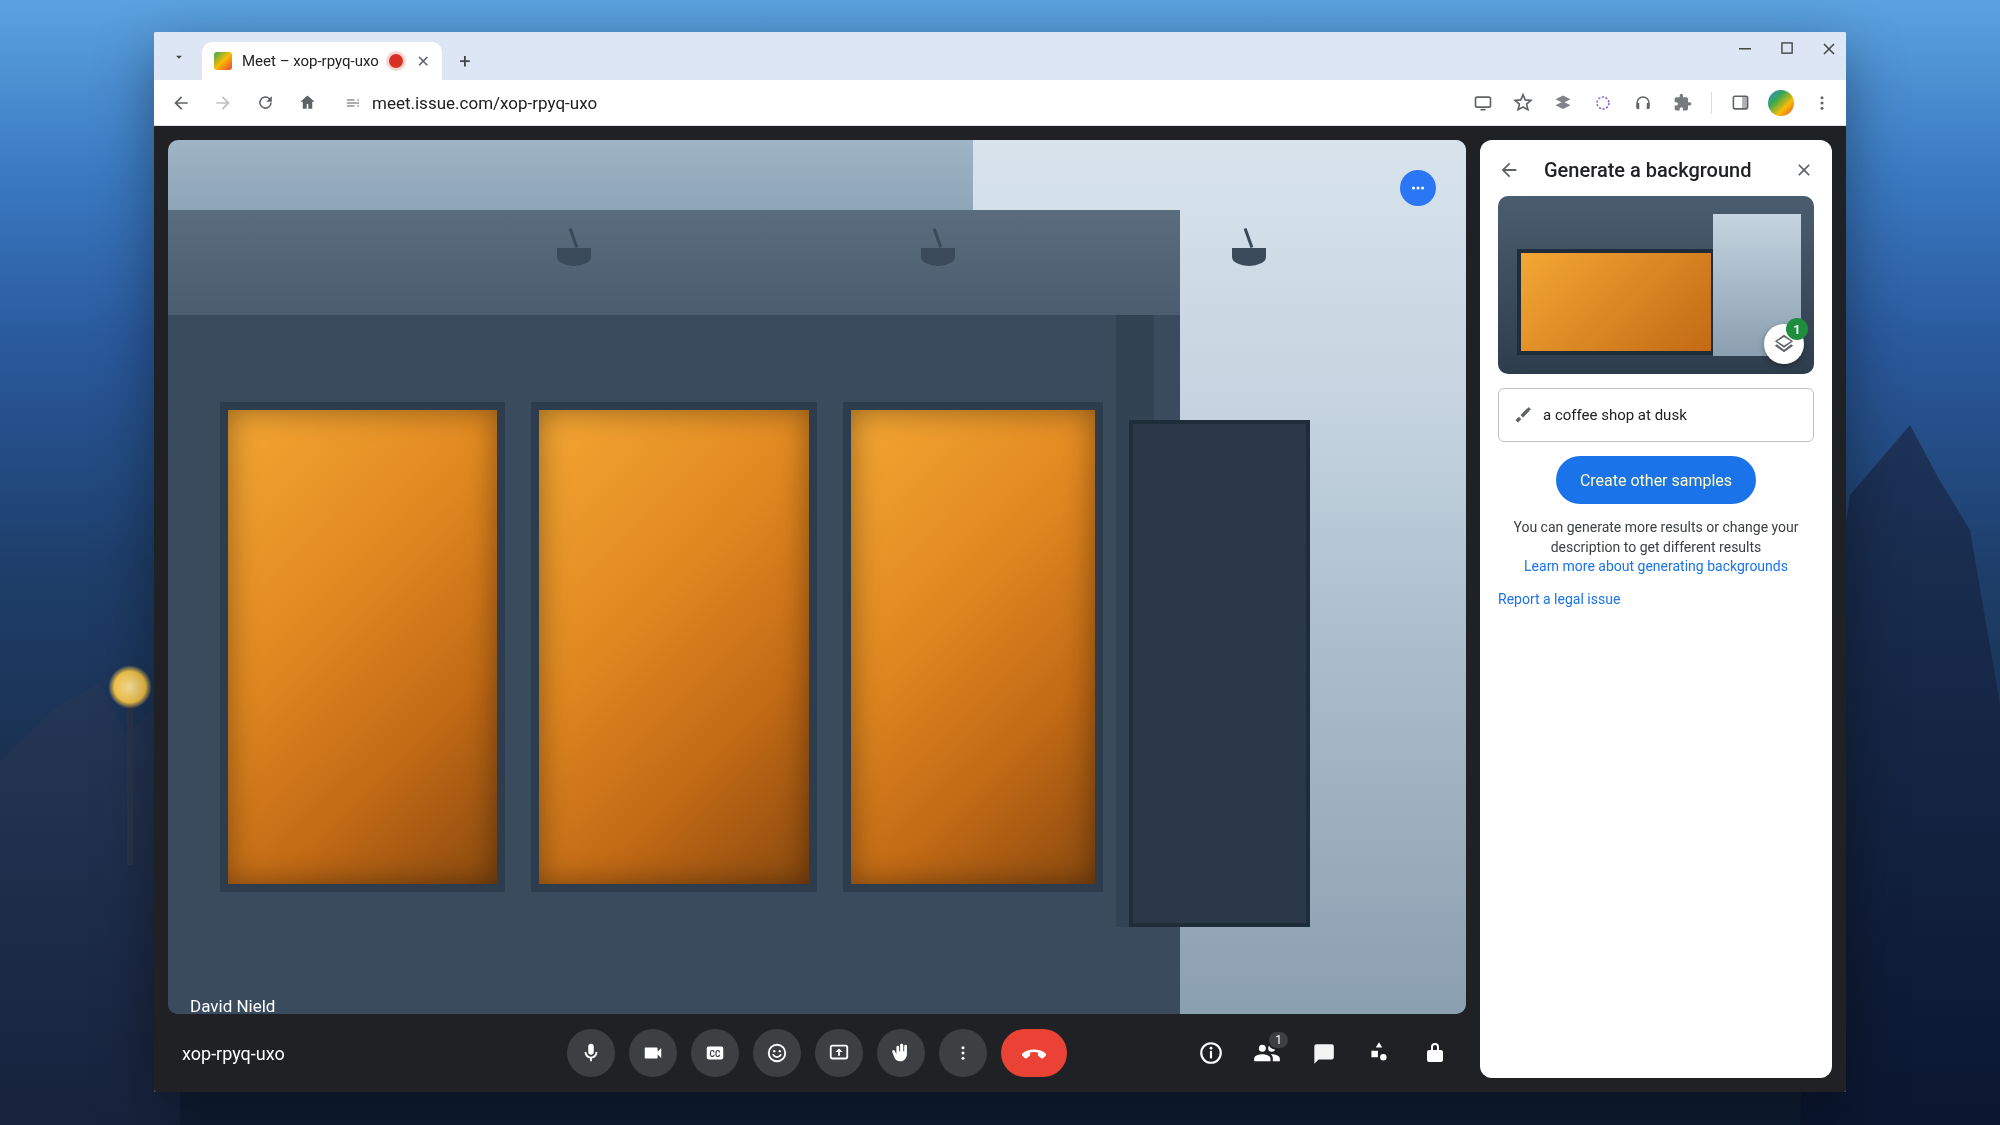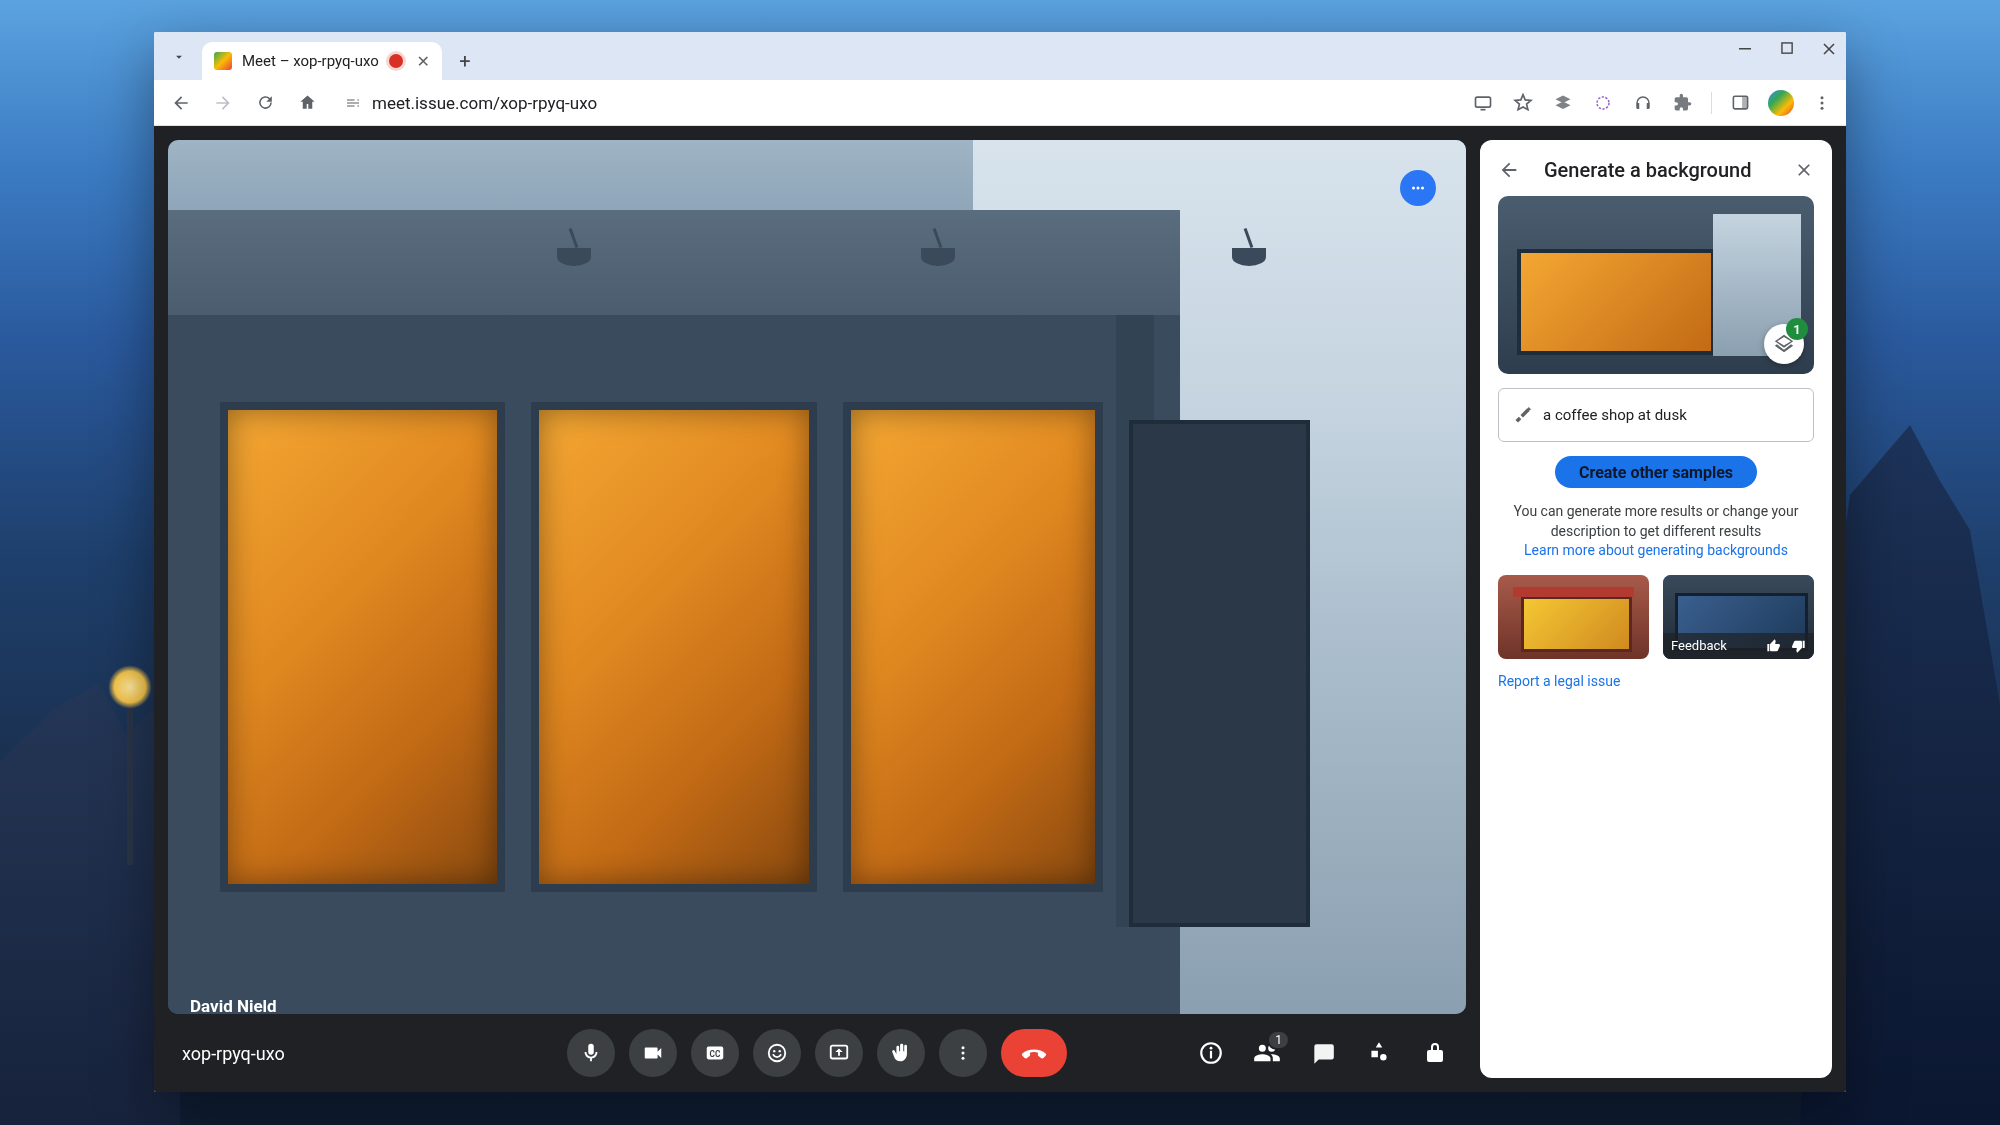--- a/index.html
+++ b/index.html
@@ -53,21 +53,21 @@
 .door{position:absolute;left:74%;top:32%;width:14%;height:58%;background:#2a3848;border:4px solid #1f2c3a;}
 .pillar{position:absolute;top:20%;width:3%;height:70%;background:#324354;}
 .p1{left:73%;}
 .lampfix{position:absolute;top:11%;width:40px;height:30px;}
 .lampfix::before{content:'';position:absolute;width:34px;height:18px;background:#3a4a5a;border-radius:0 0 50% 50%;bottom:0;left:0;}
 .lampfix::after{content:'';position:absolute;width:3px;height:20px;background:#3a4a5a;top:-8px;left:15px;transform:rotate(-20deg);}
 .l1{left:30%;} .l2{left:58%;} .l3{left:82%;}
 
 .more-dots{position:absolute;top:30px;right:30px;width:36px;height:36px;border-radius:50%;background:#2a76f4;display:flex;align-items:center;justify-content:center;color:#fff;cursor:pointer;}
 
-.participant-name{position:absolute;left:36px;bottom:76px;color:#fff;font-size:17px;font-weight:700;}
+.participant-name{position:absolute;left:36px;bottom:76px;color:#fff;font-size:17px;font-weight:400;}
 
 
 .bottombar{height:78px;display:flex;align-items:center;padding:0 28px;color:#fff;}
 .meeting-code{font-size:18px;font-weight:400;}
 .controls{position:absolute;left:50%;transform:translateX(-50%);display:flex;gap:14px;align-items:center;}
 .ctrl{width:48px;height:48px;border-radius:50%;background:#3c4043;display:flex;align-items:center;justify-content:center;color:#fff;cursor:pointer;}
 .ctrl.end{width:66px;border-radius:28px;background:#ea4335;}
 .right-controls{margin-left:auto;display:flex;gap:22px;align-items:center;}
 .rctrl{position:relative;color:#fff;cursor:pointer;display:flex;align-items:center;justify-content:center;width:34px;height:34px;}
 .badge{position:absolute;top:-6px;right:-6px;background:#3c4043;color:#fff;font-size:12px;border-radius:10px;padding:1px 6px;border:2px solid #202124;}
@@ -77,21 +77,21 @@
 .panel-header{display:flex;align-items:center;gap:24px;}
 .panel-header .title{font-size:20px;font-weight:500;flex:1;}
 .panel-header .icbtn{cursor:pointer;color:#5f6368;display:flex;}
 .preview{width:100%;height:178px;border-radius:10px;position:relative;overflow:hidden;}
 .preview .stack{position:absolute;right:10px;bottom:10px;width:40px;height:40px;border-radius:50%;background:#fff;box-shadow:0 2px 6px rgba(0,0,0,.3);display:flex;align-items:center;justify-content:center;}
 .preview .stackbadge{position:absolute;right:6px;bottom:34px;width:22px;height:22px;border-radius:50%;background:#1e8e3e;color:#fff;font-size:13px;display:flex;align-items:center;justify-content:center;font-weight:600;}
 .input-row{border:1px solid #bdc1c6;border-radius:6px;height:54px;display:flex;align-items:center;padding:0 14px;gap:10px;}
 .input-row input{border:none;outline:none;font-size:15px;flex:1;color:#202124;}
 .select-row{border:1px solid #bdc1c6;border-radius:6px;height:54px;display:flex;align-items:center;padding:0 14px;justify-content:space-between;cursor:pointer;}
 .select-row span{font-size:17px;}
-.primary-btn{align-self:center;background:#1a73e8;color:#0f172a;border:none;border-radius:24px;height:32px;padding:0 24px;font-size:16px;font-weight:700;cursor:pointer;}
+.primary-btn{align-self:center;background:#1a73e8;color:#fef9c3;border:none;border-radius:24px;height:48px;padding:0 24px;font-size:16px;font-weight:400;cursor:pointer;}
 .helptext{font-size:14px;color:#3c4043;text-align:center;line-height:1.4;}
 .helplink{color:#1a73e8;cursor:pointer;margin-top:24px;}
 .thumbs{display:flex;gap:14px;}
 .thumb{flex:1;height:84px;border-radius:8px;position:relative;overflow:hidden;cursor:pointer;}
 .thumb.selected{outline:3px solid #1a73e8;outline-offset:-3px;}
 .thumb .fb{position:absolute;left:0;right:0;bottom:0;background:rgba(32,33,36,.7);color:#fff;font-size:13px;padding:5px 8px;display:flex;align-items:center;gap:8px;}
 .thumb .fb .spacer{flex:1;}
 .report{color:#1a73e8;font-size:14px;cursor:pointer;}
 
 
@@ -378,40 +378,18 @@
       </div>
 
 
       <button class="primary-btn">Create other samples</button>
 
       <div class="helptext">
         <span>You can generate more results or change your description to get different results</span><br>
         <span class="helplink">Learn more about generating backgrounds</span>
       </div>
 
-      <div class="thumbs">
-        <div class="thumb">
-            <div class="bgshop v2"></div>
-          </div>
-        <div class="thumb selected">
-          <div class="bgshop v3"></div>
-          <div class="fb">
-            <span>Feedback</span>
-            <span class="spacer"></span>
-            <span>
-                <svg width="16" height="16" viewBox="0 0 24 24">
-                  <path fill="currentColor" d="M2 20h3V9H2zm19-9c0-1.1-.9-2-2-2h-5.3l.8-3.8v-.3c0-.4-.2-.8-.4-1.1L13 2 6.6 8.6C6.2 9 6 9.5 6 10v8c0 1.1.9 2 2 2h8c.8 0 1.5-.5 1.8-1.2l2.8-6.6c.3-.6.4-1.3.4-1.2z"></path>
-                </svg>
-              </span>
-            <span>
-                <svg width="16" height="16" viewBox="0 0 24 24">
-                  <path fill="currentColor" d="M22 4h-3v11h3zM3 13c0 1.1.9 2 2 2h5.3l-.8 3.8v.3c0 .4.2.8.4 1.1L11 22l6.4-6.6c.4-.4.6-.9.6-1.4V6c0-1.1-.9-2-2-2H8c-.8 0-1.5.5-1.8 1.2L3.4 11.8c-.3.6-.4 1.3-.4 1.2z"></path>
-                </svg>
-              </span>
-          </div>
-        </div>
-      </div>
 
       <div class="report">Report a legal issue</div>
     </div>
 
   </div>
 </div>
 
 </body></html>

